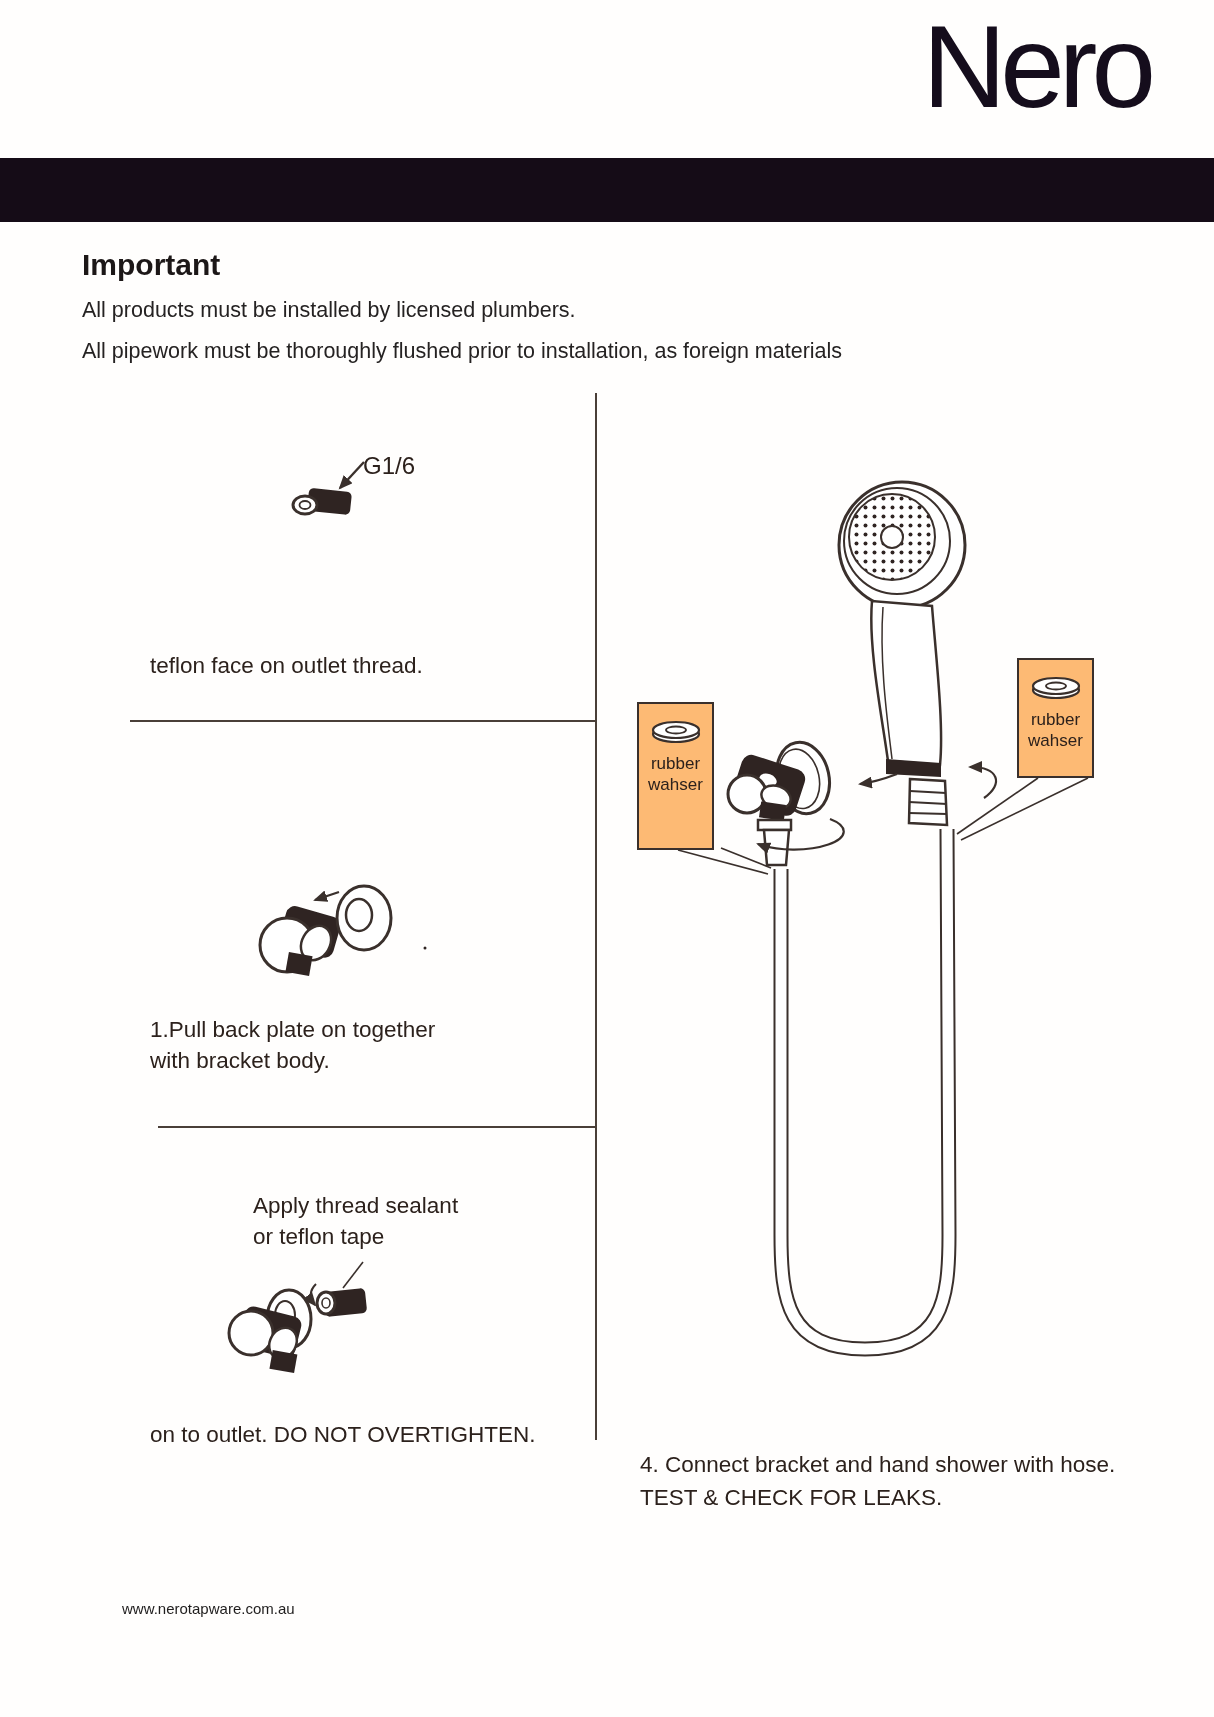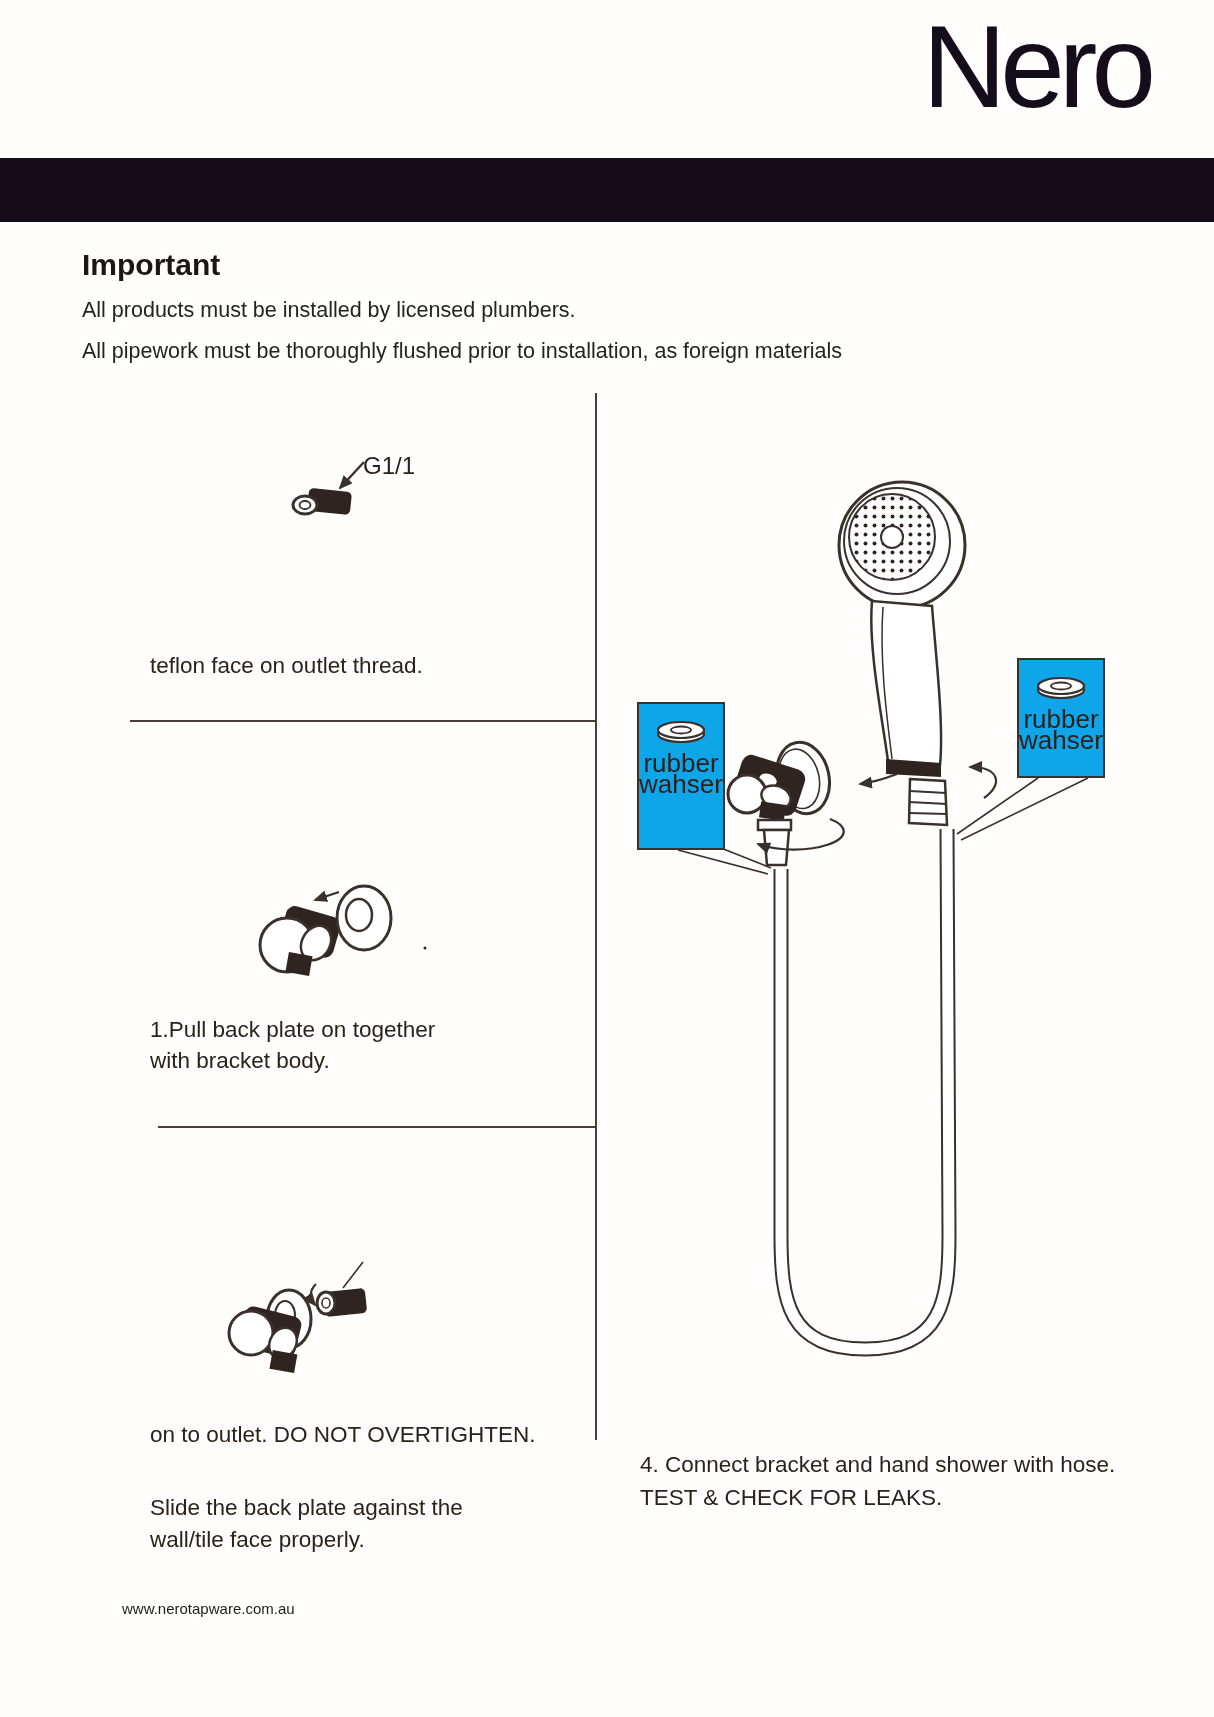--- a/index.html
+++ b/index.html
@@ -19,22 +19,22 @@
   .s2{left:150px;top:1014px}
   .note3{left:253px;top:1190px}
   .s3a{left:150px;top:1418px;line-height:33px}
   .s3b{left:150px;top:1492px;line-height:32px}
   .s4{left:640px;top:1448px;line-height:33px}
   .glabel{position:absolute;left:363px;top:452px;font-size:24px;color:var(--steptext,#2c211c)}
   .vline{position:absolute;left:595px;top:393px;width:2px;height:1047px;background:var(--divider,#4a3f38)}
   .hline{position:absolute;height:2px;background:var(--divider,#4a3f38)}
   .hline1{left:130px;top:720px;width:466px}
   .hline2{left:158px;top:1126px;width:438px}
-  .washer-box{position:absolute;width:88px;box-sizing:border-box;border:2px solid var(--stroke,#3a302c);
-        background:#0ea5e9;text-align:center;padding-top:16px;font-size:26px;line-height:21px;
+  .washer-box{position:absolute;width:77px;box-sizing:border-box;border:2px solid var(--stroke,#3a302c);
+        background:#fdba74;text-align:center;padding-top:16px;font-size:17px;line-height:21px;
         color:var(--steptext,#2c211c)}
   .washer-box span{display:block}
   .washer-box svg{display:block;margin:0 auto 7px auto}
   .box-left{left:637px;top:702px;height:148px}
   .box-right{left:1017px;top:658px;height:120px}
   .footer{position:absolute;left:122px;top:1600px;font-size:15px;color:#1f1d1d}
   
   .oln{fill:#ffffff;stroke:var(--stroke,#3a302c)}
   .ln{fill:none;stroke:var(--stroke,#3a302c)}
   .whln{fill:none;stroke:#ffffff}
@@ -53,21 +53,21 @@
   <div class="heading">Important</div>
   <div class="p p1">All products must be installed by licensed plumbers.</div>
   <div class="p p2">
     <span style="display:block">All pipework must be thoroughly flushed prior to installation, as foreign materials</span>
   </div>
 
   <div class="vline"></div>
   <div class="hline hline1"></div>
   <div class="hline hline2"></div>
 
-  <div class="glabel">G1/1</div>
+  <div class="glabel">G1/6</div>
   <svg class="abs" style="left:280px;top:450px" width="95" height="75" viewBox="0 0 95 75">
     <defs>
       <marker id="g-arw" markerWidth="16" markerHeight="12" refX="12" refY="6" orient="auto" markerUnits="userSpaceOnUse">
         <path class="mk" d="M0,0 L14,6 L0,12 Z"></path>
       </marker>
     </defs>
     <g transform="rotate(6 50 51)">
         <rect class="dk" x="28" y="40" width="43" height="23" rx="5"></rect>
       </g>
     <ellipse class="oln" stroke-width="3" cx="25" cy="55" rx="12" ry="9"></ellipse>
@@ -95,20 +95,24 @@
     <ellipse class="oln" stroke-width="3" cx="139" cy="63" rx="27" ry="32"></ellipse>
     <ellipse class="oln" stroke-width="2.5" cx="134" cy="60" rx="13" ry="16"></ellipse>
     <circle class="dk" cx="200" cy="93" r="1.5"></circle>
   </svg>
 
   <div class="steptext s2">
     <span>1.Pull back plate on together</span>
     <span>with bracket body.</span>
   </div>
 
+  <div class="steptext note3">
+    <span>Apply thread sealant</span>
+    <span>or teflon tape</span>
+  </div>
 
   <svg class="abs" style="left:215px;top:1255px" width="335" height="135" viewBox="0 0 335 135">
     <defs>
       <marker id="s3-arw" markerWidth="16" markerHeight="12" refX="12" refY="6" orient="auto" markerUnits="userSpaceOnUse">
         <path class="mk" d="M0,0 L14,6 L0,12 Z"></path>
       </marker>
     </defs>
     <path class="ln" stroke-width="1.6" d="M 148,7 L 128,33"></path>
     <g transform="rotate(-6 130 47)">
         <rect class="dk" x="109" y="35" width="42" height="25" rx="5"></rect>
@@ -121,24 +125,20 @@
     <g transform="rotate(14 55 77)">
         <rect class="dk" x="26" y="56" width="58" height="42" rx="9"></rect>
       </g>
     <circle class="oln" stroke-width="3" cx="36" cy="78" r="22"></circle>
     <ellipse class="oln" stroke-width="2.5" cx="68" cy="88" rx="13" ry="16" transform="rotate(30 68 88)"></ellipse>
     <rect class="dk" x="56" y="97" width="25" height="19" transform="rotate(10 68 106)"></rect>
   </svg>
 
   <div class="steptext s3a">
     <span>on to outlet. DO NOT OVERTIGHTEN.</span>
-  </div>
-  <div class="steptext s3b">
-    <span>Slide the back plate against the</span>
-    <span>wall/tile face properly.</span>
   </div>
 
   <svg class="abs" style="left:600px;top:395px" width="614" height="1060" viewBox="0 0 614 1060">
     <defs>
       <pattern id="dotp" width="9" height="9" patternUnits="userSpaceOnUse">
         <circle class="dk" cx="4.5" cy="4.5" r="2"></circle>
       </pattern>
       <marker id="m-arw" markerWidth="16" markerHeight="12" refX="12" refY="6" orient="auto" markerUnits="userSpaceOnUse">
         <path class="mk" d="M0,0 L14,6 L0,12 Z"></path>
       </marker>

